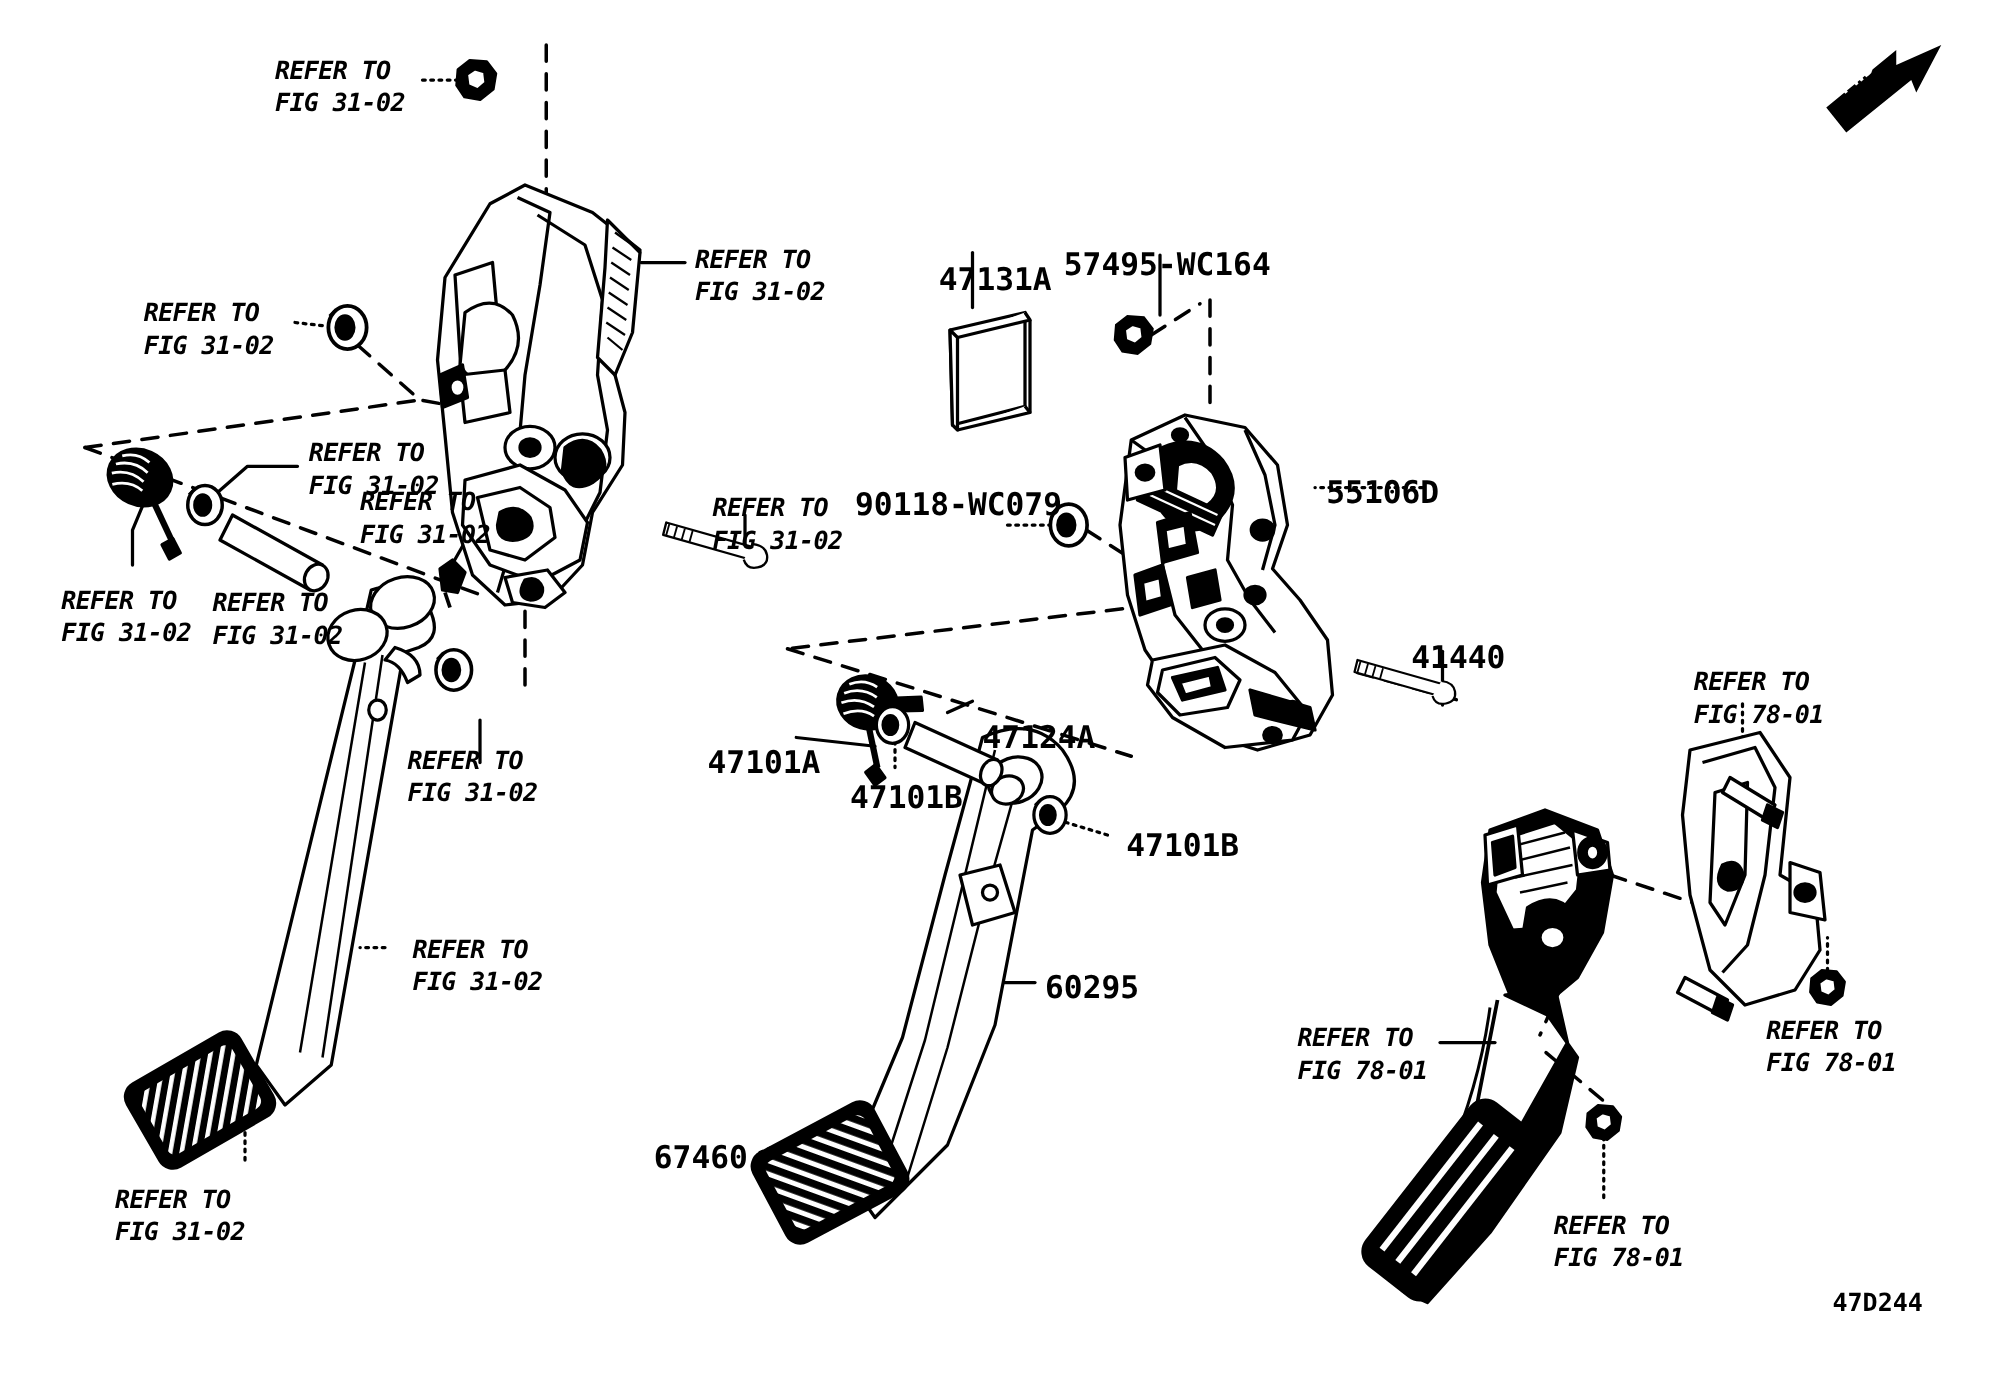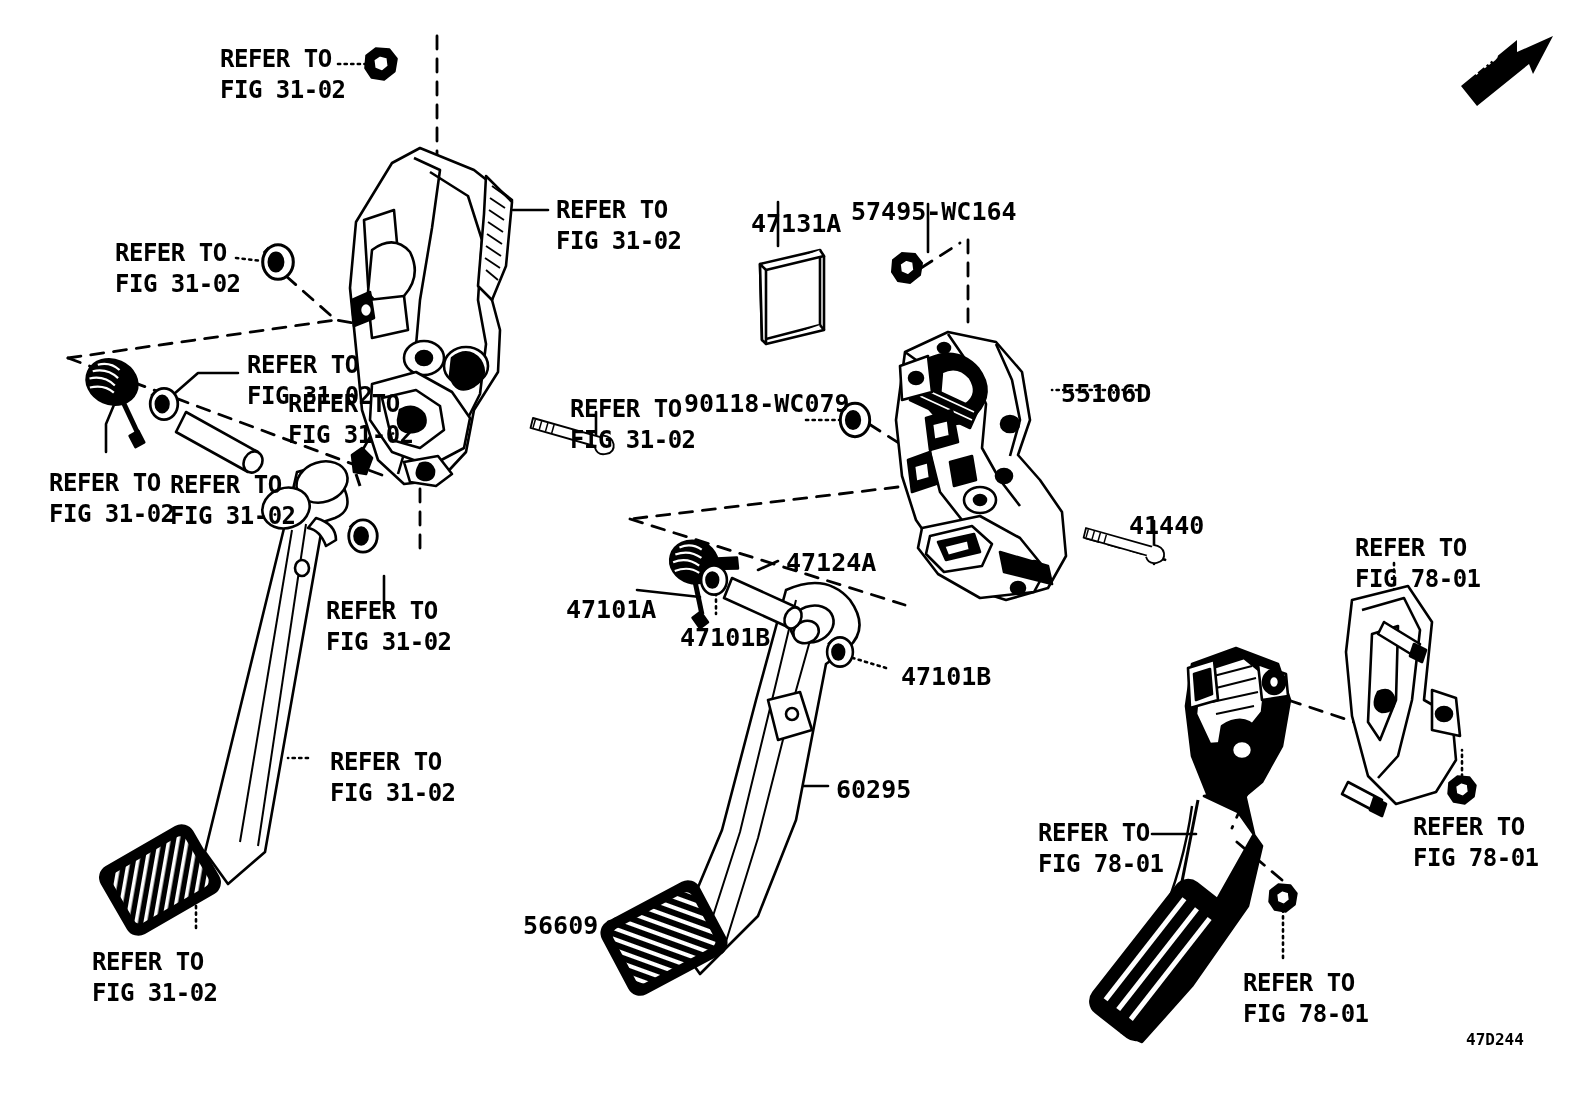--- a/index.html
+++ b/index.html
@@ -4,23 +4,23 @@
 <style>
   html,body{margin:0;padding:0;background:#ffffff;}
   body{width:1592px;height:1099px;position:relative;overflow:hidden;
        font-family:"DejaVu Sans Mono","Liberation Mono",monospace;}
   #stage{position:absolute;left:0;top:0;width:1592px;height:1099px;}
   svg#art{position:absolute;left:0;top:0;width:1592px;height:1099px;}
 
   .lbl{position:absolute;white-space:pre;color:#000;
        font-family:"DejaVu Sans Mono","Liberation Mono",monospace;
        font-weight:bold;letter-spacing:-0.5px;line-height:1.28;}
-  .ref{font-size:24px;}
+  .ref{font-size:20px;font-style:italic;}
   .pn{font-size:25px;letter-spacing:0px;}
-  .figcode{font-size:16px;letter-spacing:0px;}
+  .figcode{font-size:20px;letter-spacing:0px;}
 
   .fwd{position:absolute;left:1455px;top:30px;width:110px;height:80px;}
 </style>
 </head>
 <body>
 
 <div id="stage">
 
   <svg id="art" viewBox="0 0 1592 1099">
     <defs>
@@ -373,23 +373,23 @@
 FIG 78-01</div>
   <div class="lbl ref" style="left:1413px;top:812px">REFER TO
 FIG 78-01</div>
   <div class="lbl ref" style="left:1243px;top:968px">REFER TO
 FIG 78-01</div>
 
   <div class="lbl pn" style="left:751px;top:208px">47131A</div>
   <div class="lbl pn" style="left:851px;top:196px">57495-WC164</div>
   <div class="lbl pn" style="left:1061px;top:378px">55106D</div>
   <div class="lbl pn" style="left:684px;top:388px">90118-WC079</div>
-  <div class="lbl pn" style="left:786px;top:547px">47124A</div>
+  <div class="lbl pn" style="left:786px;top:574px">47124A</div>
   <div class="lbl pn" style="left:566px;top:594px">47101A</div>
   <div class="lbl pn" style="left:680px;top:622px">47101B</div>
   <div class="lbl pn" style="left:901px;top:661px">47101B</div>
   <div class="lbl pn" style="left:1129px;top:510px">41440</div>
   <div class="lbl pn" style="left:836px;top:774px">60295</div>
-  <div class="lbl pn" style="left:523px;top:910px">56609</div>
+  <div class="lbl pn" style="left:523px;top:910px">67460</div>
 
   <div class="lbl figcode" style="left:1466px;top:1030px">47D244</div>
 
 </div>
 
 </body></html>

